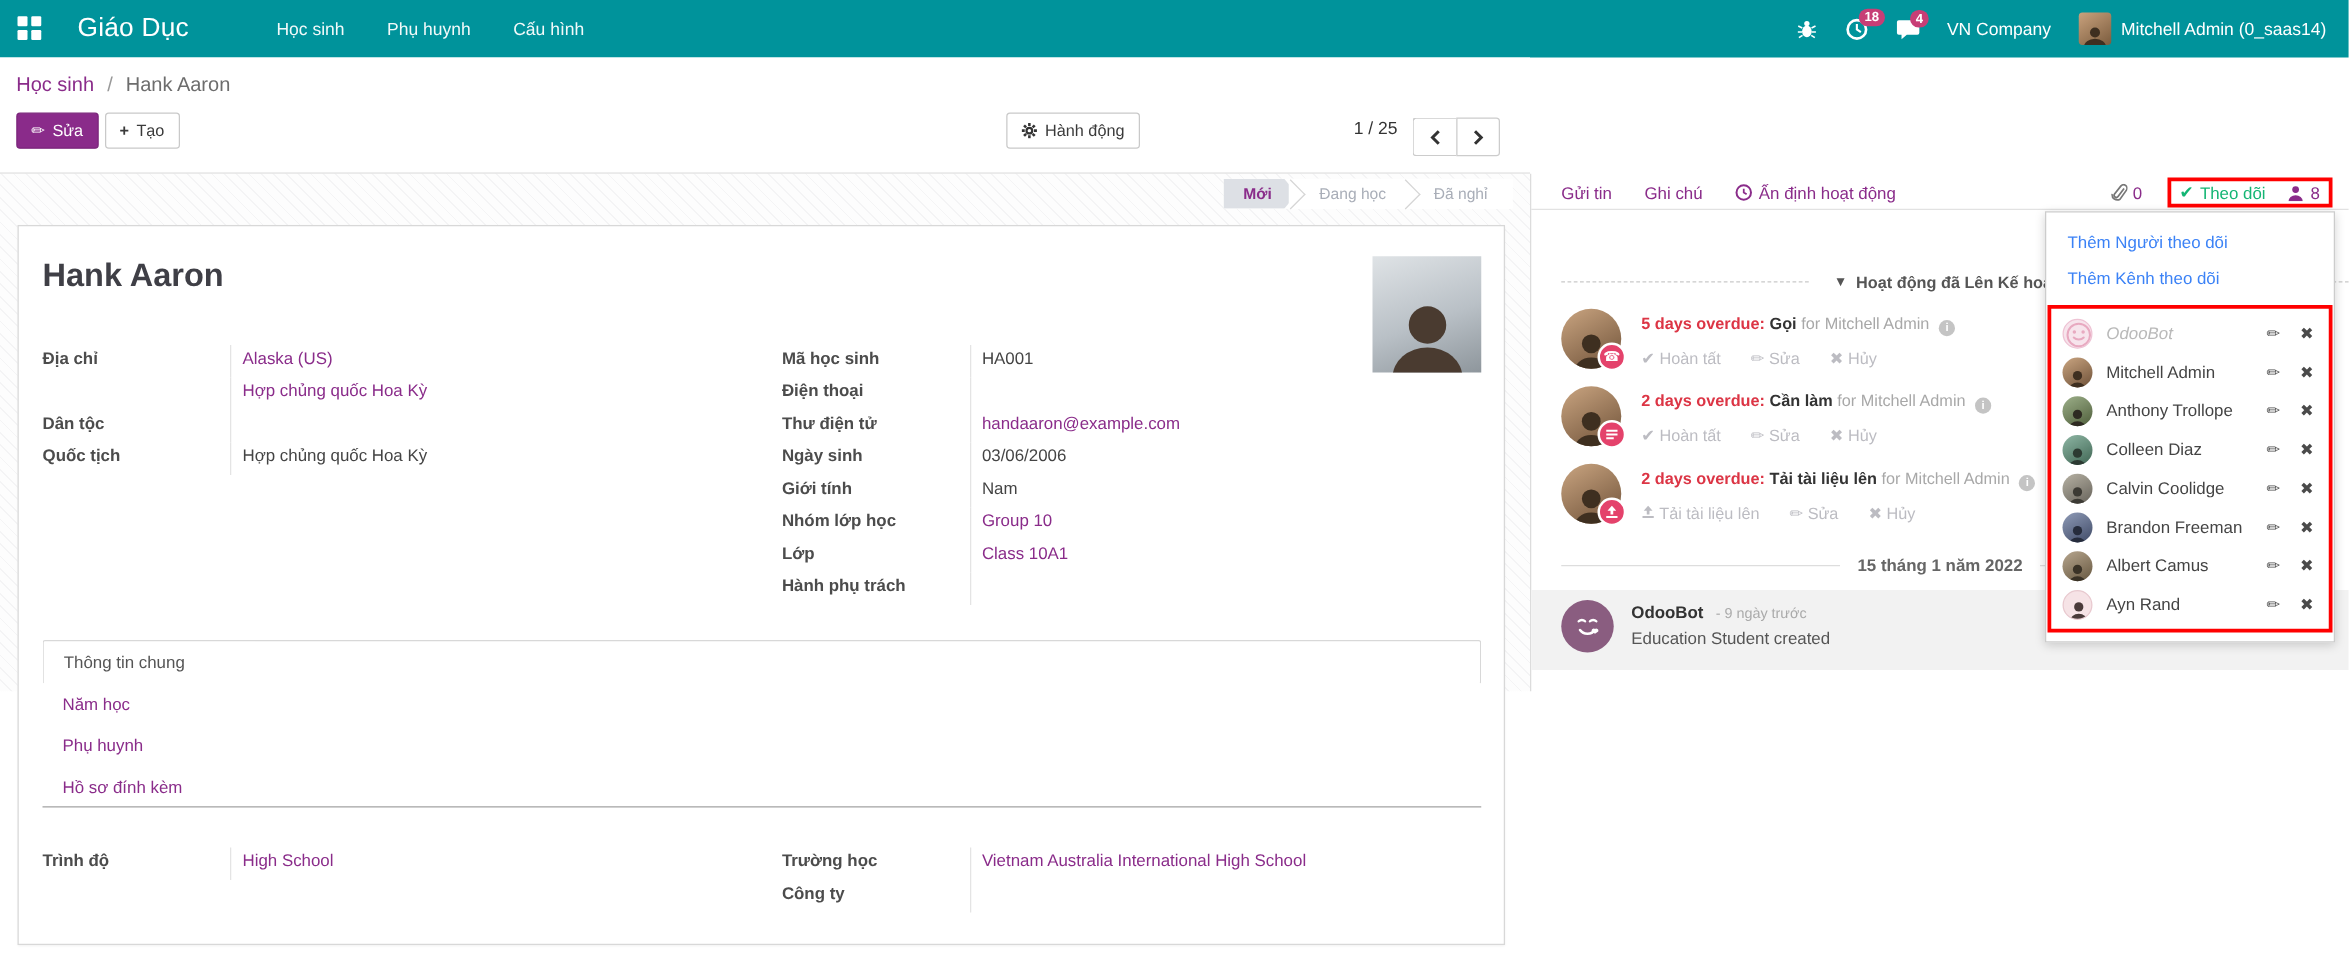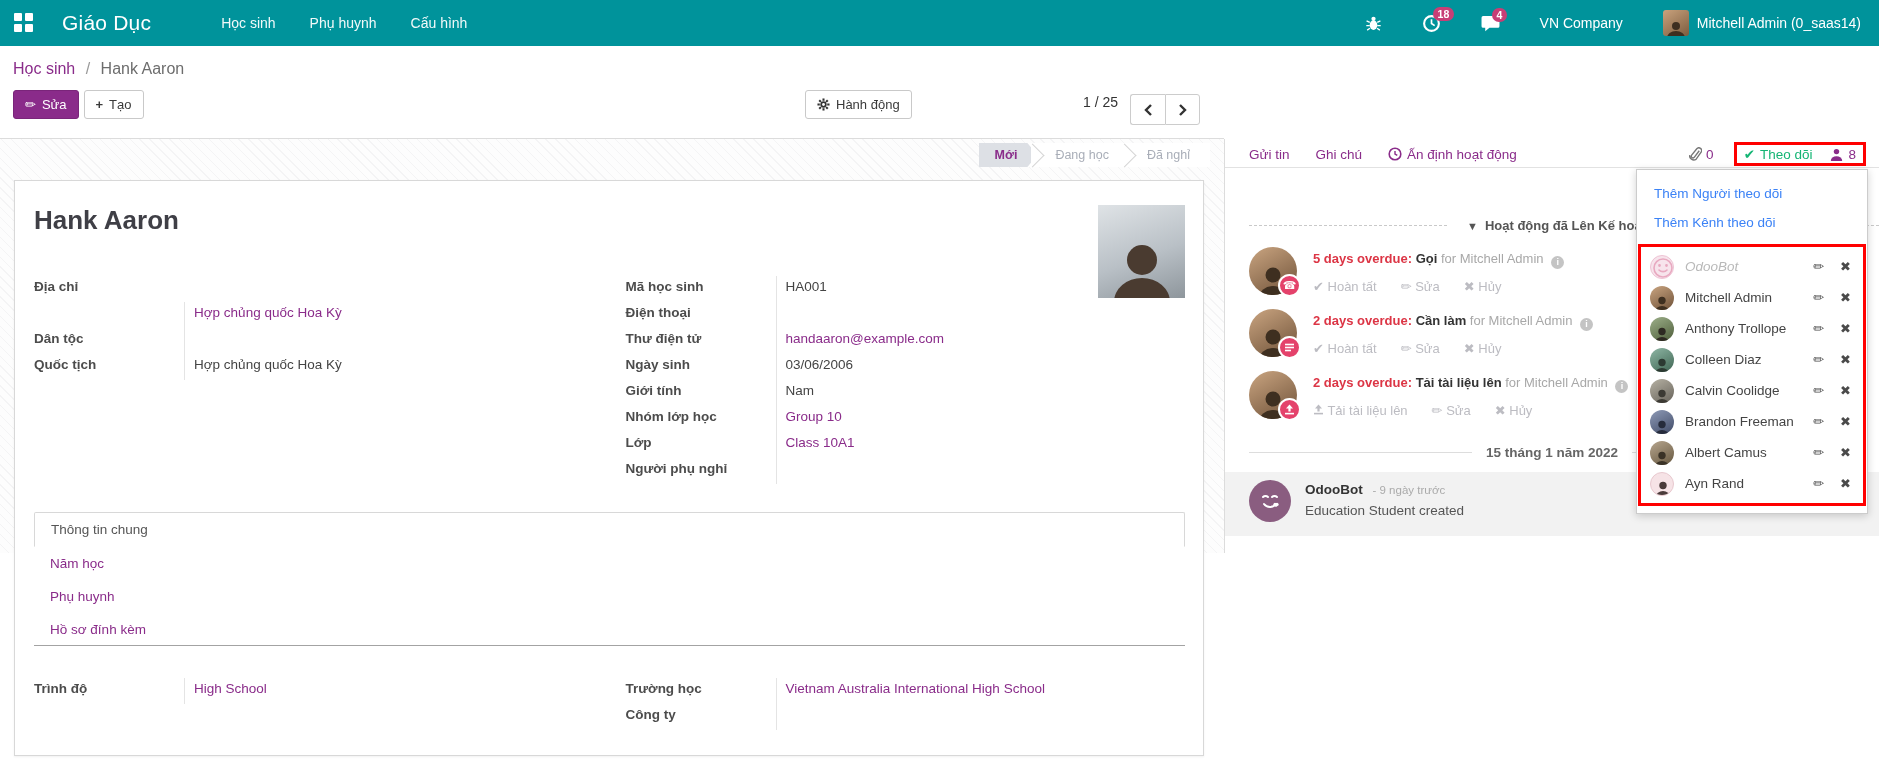--- a/index.html
+++ b/index.html
@@ -6,21 +6,21 @@
   html,body { width:1879px; height:769px; font-family:"Liberation Sans","DejaVu Sans",sans-serif; background:#fff; color:#444; overflow:hidden; }
   .page { position:relative; width:1879px; height:553px; }
 
   
   .navbar { position:absolute; top:0; left:0; right:0; height:46px; background:#00939B; display:flex; align-items:center; color:#fff; padding:0 18px 0 14px; }
   .apps-grid { width:20px; height:20px; display:grid; grid-template-columns:8px 8px; grid-template-rows:8px 8px; gap:3px; cursor:pointer; margin-right:28px; }
   .apps-grid span { background:#fff; border-radius:1px; }
   .brand { font-size:21px; font-weight:400; margin-right:70px; letter-spacing:.2px; }
   .nav-menu { display:flex; gap:34px; font-size:14px; }
   .nav-menu .nav-item { cursor:pointer; opacity:.95; }
-  .nav-right { margin-left:auto; display:flex; align-items:center; gap:40px; font-size:14px; }
+  .nav-right { margin-left:auto; display:flex; align-items:center; gap:22px; font-size:14px; }
   .icon-badge { position:relative; display:inline-flex; }
   .badge { position:absolute; top:-7px; left:11px; background:#C73E76; color:#fff; font-size:10.5px; border-radius:9px; padding:2px 5px; line-height:1; font-weight:700; }
   .nav-avatar { width:26px; height:26px; border-radius:3px; background:linear-gradient(145deg,#c9a27d,#7b5c3e); position:relative; overflow:hidden; }
   .nav-avatar svg { position:absolute; bottom:-2px; left:3px; }
   .nav-user { display:flex; align-items:center; gap:8px; }
 
   
   .control-panel { position:absolute; top:46px; left:0; width:1224px; height:93px; background:#fff; border-bottom:1px solid #dcdcdc; }
   .breadcrumb { position:absolute; top:14px; left:13px; font-size:16px; }
   .breadcrumb .parent { color:#8a2c8a; cursor:pointer; }
@@ -245,20 +245,21 @@
             <circle cx="36" cy="26" r="15" fill="#4a3b30"></circle>
             <path d="M8 68 a28 24 0 0 1 56 0 z" fill="#4a3b30"></path>
           </svg>
       </div>
 
       <div class="field-cols">
 
         <div class="field-col">
           <div class="frow">
             <span class="flabel">Địa chỉ</span>
+            <span class="fval"><span class="link">Alaska (US)</span></span>
           </div>
           <div class="frow">
             <span class="flabel"></span>
             <span class="fval"><span class="link">Hợp chủng quốc Hoa Kỳ</span></span>
           </div>
           <div class="frow">
             <span class="flabel">Dân tộc</span>
             <span class="fval"></span>
           </div>
           <div class="frow">
@@ -290,21 +291,21 @@
           </div>
           <div class="frow">
             <span class="flabel">Nhóm lớp học</span>
             <span class="fval"><span class="link">Group 10</span></span>
           </div>
           <div class="frow">
             <span class="flabel">Lớp</span>
             <span class="fval"><span class="link">Class 10A1</span></span>
           </div>
           <div class="frow">
-            <span class="flabel">Người phụ nghỉ</span>
+            <span class="flabel">Hành phụ trách</span>
             <span class="fval"></span>
           </div>
         </div>
       </div>
 
       <div class="tabs">
         <span class="tab active">Thông tin chung</span>
         <span class="tab">Năm học</span>
         <span class="tab">Phụ huynh</span>
         <span class="tab">Hồ sơ đính kèm</span>

